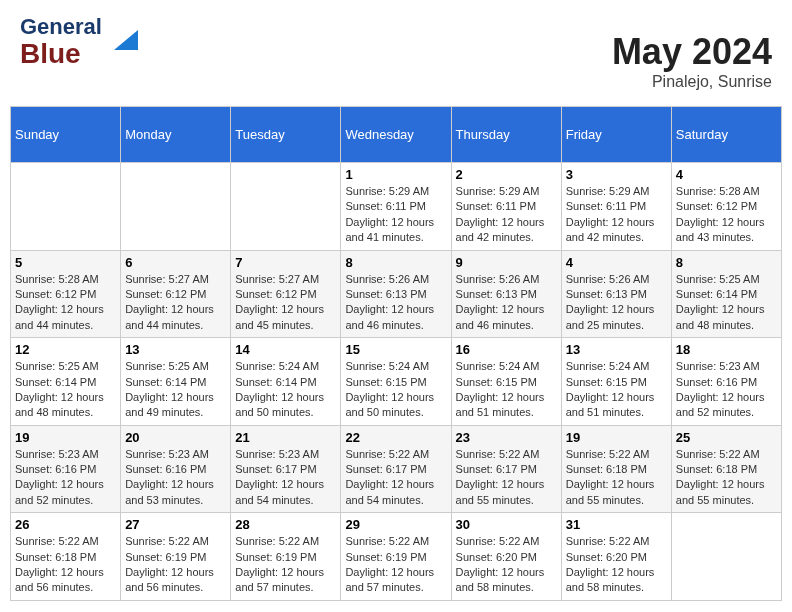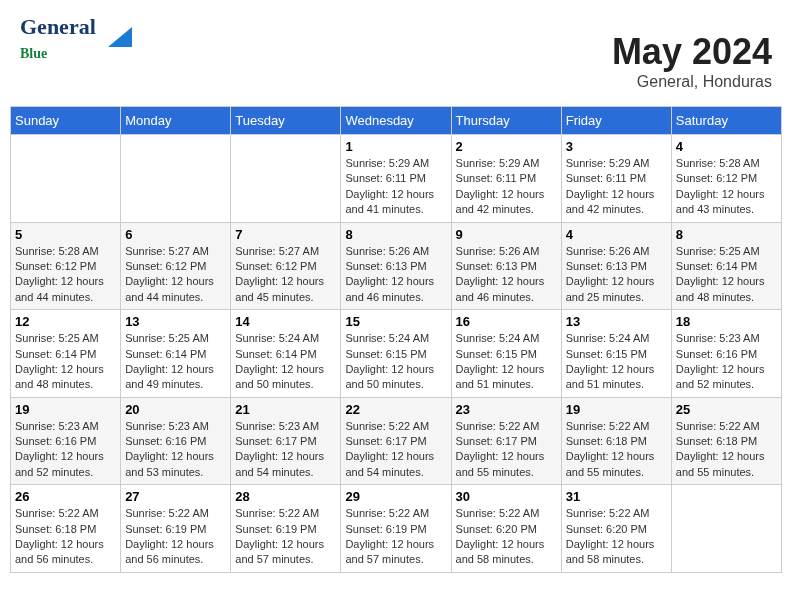--- a/index.html
+++ b/index.html
@@ -13,21 +13,20 @@
     .header {
       display: flex;
       justify-content: space-between;
       align-items: flex-start;
       margin-bottom: 10px;
       padding: 5px 10px;
     }
     .logo {
       display: flex;
       align-items: center;
-      font-family: Liberation Serif, serif;
     }
     .logo-text {
       font-size: 22px;
       font-weight: bold;
       color: #1a3a6b;
       line-height: 1.1;
     }
     .logo-text span {
       color: #1a3a6b;
     }
@@ -45,21 +44,21 @@
       color: #444;
     }
     .calendar {
       width: 100%;
       border-collapse: collapse;
       font-size: 11px;
     }
     .calendar th {
       background-color: #2a6dd9;
       color: #fff;
-      padding: 6px 4px;
+      padding: 20px 4px;
       text-align: left;
       font-size: 13px;
       font-weight: normal;
       border: 1px solid #ccc;
     }
     .calendar td {
       border: 1px solid #ccc;
       vertical-align: top;
       padding: 4px 4px;
       width: 14.28%;
@@ -86,31 +85,31 @@
   </style>
 </head>
 <body>
 
 <div class="header">
   <div class="logo">
     <div>
       <div style="display:flex;align-items:center;">
         <span class="logo-text">
           <span style="color:#1a3a6b;font-size:22px;font-weight:bold;">General</span><br>
-          <span style="color:#15803d;font-size:14px;font-weight:bold;">Blue</span>
+          <span style="color:#7f1d1d;font-size:28px;font-weight:bold;">Blue</span>
         </span>
         <svg width="32" height="32" viewBox="0 0 32 32" style="margin-left:4px;margin-top:-8px;">
           <polygon points="8,28 32,8 32,28" fill="#1a7ad4"></polygon>
         </svg>
       </div>
     </div>
   </div>
   <div class="title-section">
     <div class="month-year">May 2024</div>
-    <div class="location">General, Honduras</div>
+    <div class="location">Pinalejo, Sunrise</div>
   </div>
 </div>
 
 <table class="calendar">
   <thead>
     <tr>
       <th>Sunday</th>
       <th>Monday</th>
       <th>Tuesday</th>
       <th>Wednesday</th>

